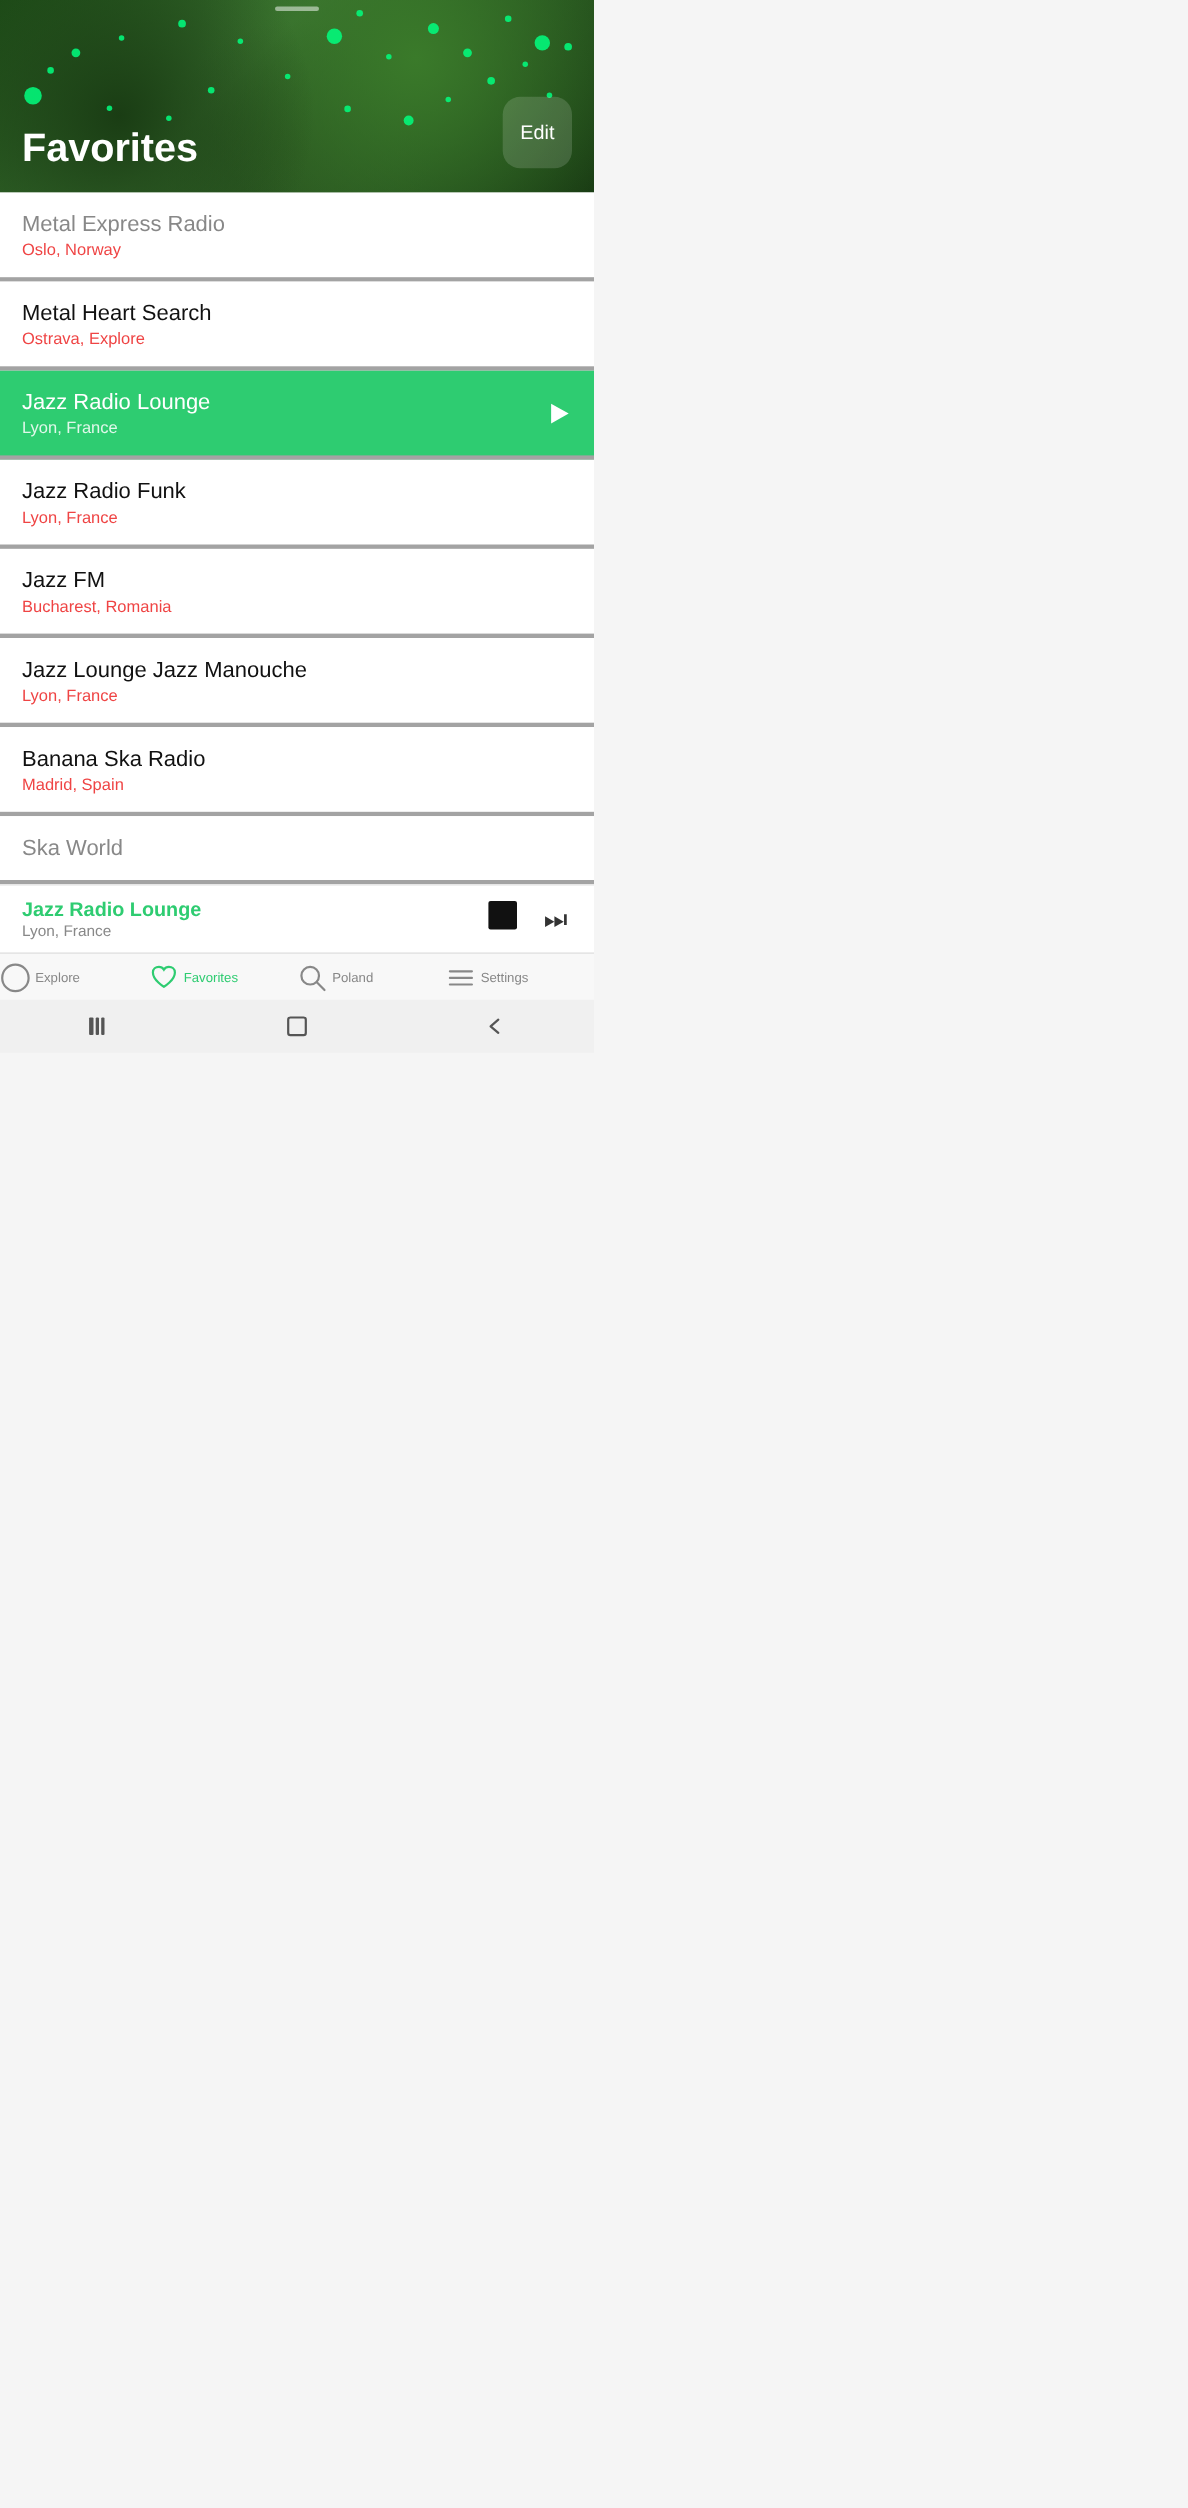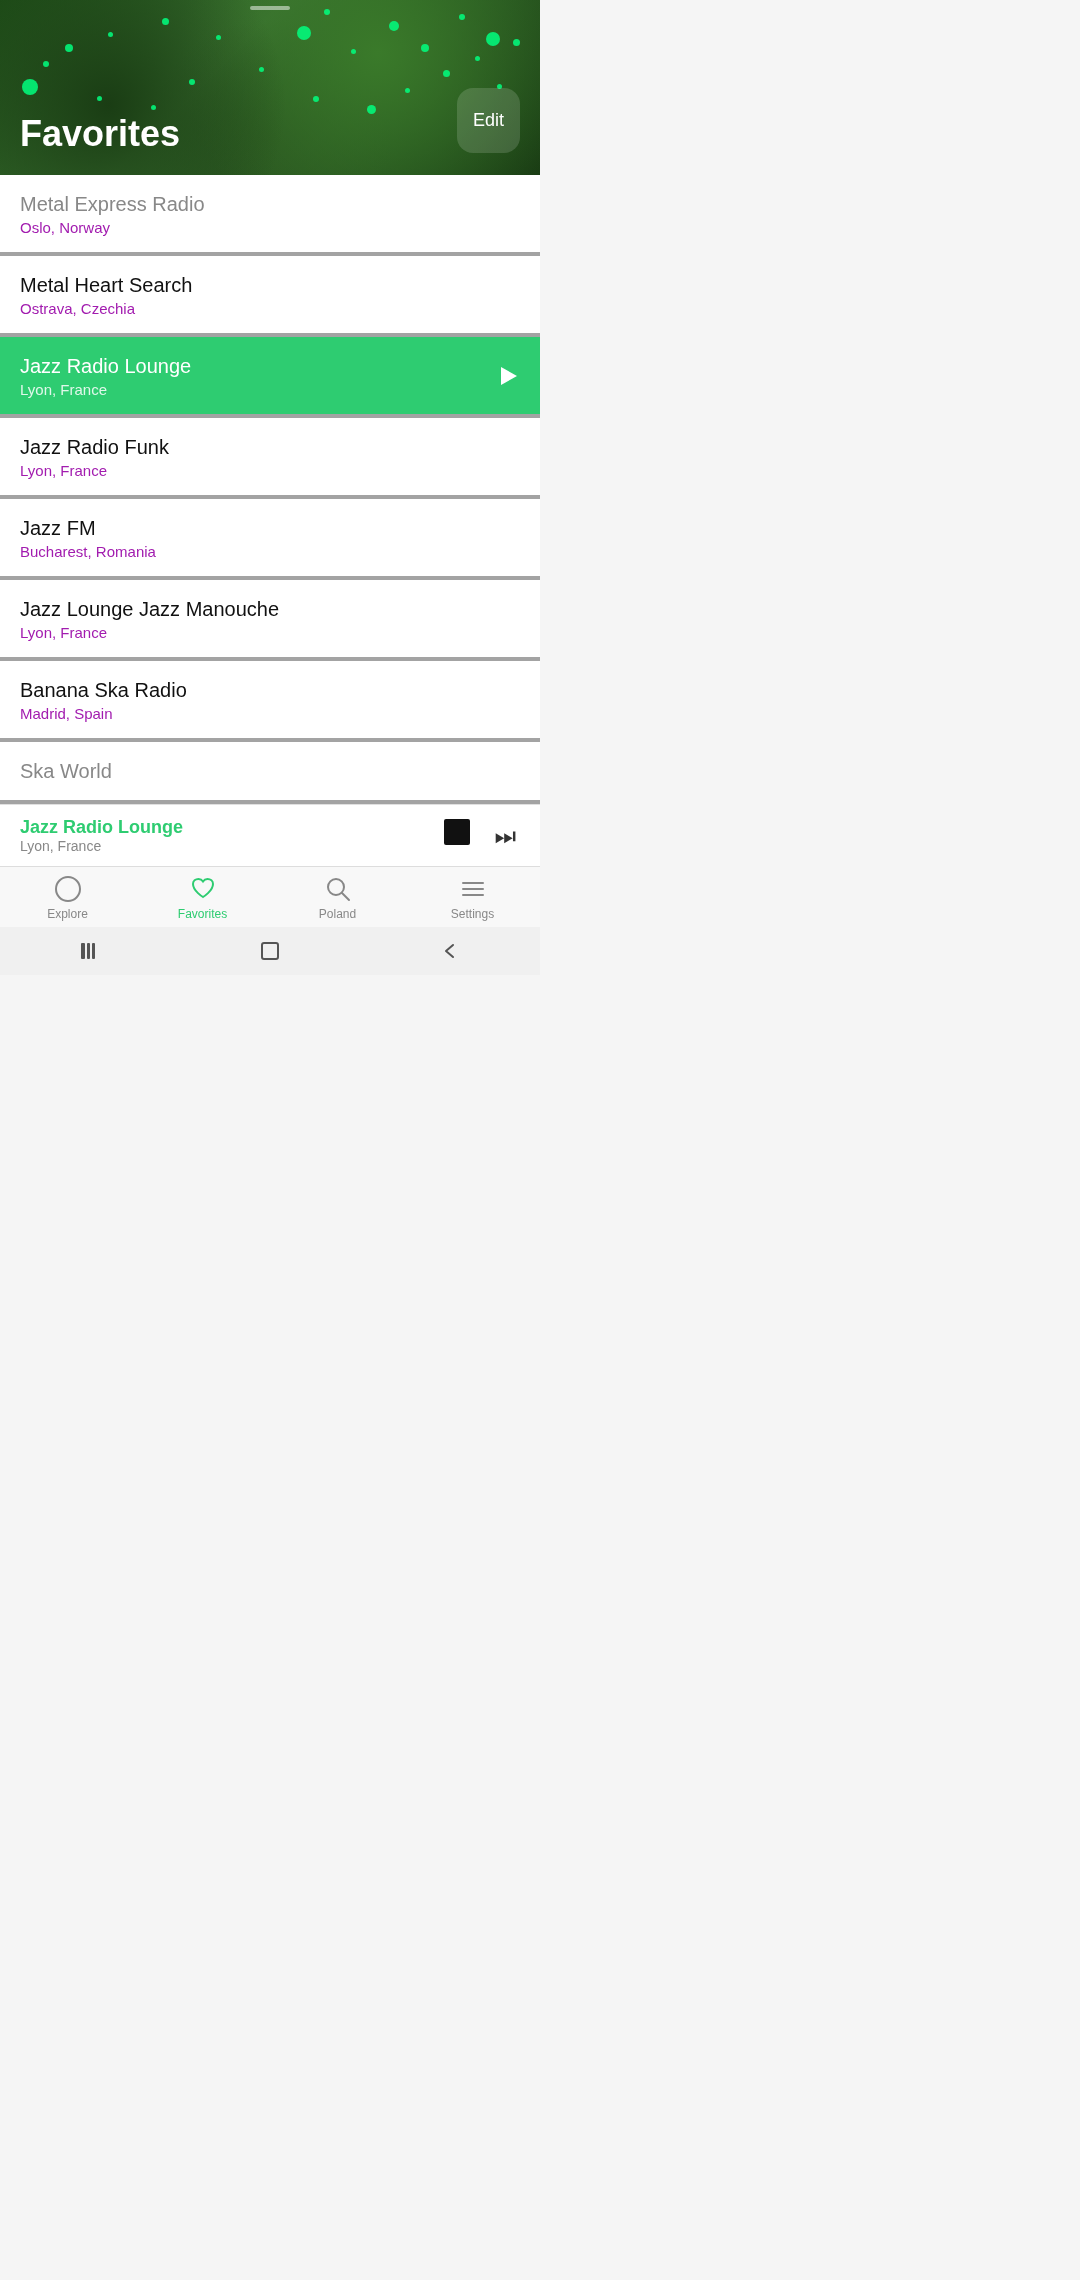--- a/index.html
+++ b/index.html
@@ -108,21 +108,21 @@
       font-weight: 500;
       color: #111;
       line-height: 1.3;
     }
     .station-name.partial {
       color: #888;
     }
 
     .station-location {
       font-size: 15px;
-      color: #a21caf;
+      color: #ef4444;
       margin-top: 2px;
     }
 
     .play-icon {
       color: #fff;
       font-size: 22px;
     }
 
     
     .now-playing {
@@ -173,21 +173,21 @@
     
     .bottom-nav {
       background: #f8f8f8;
       border-top: 1px solid #ddd;
       display: flex;
       justify-content: space-around;
       padding: 8px 0 6px;
     }
     .nav-item {
       display: flex;
-      flex-direction: column;
+      flex-direction: row;
       align-items: center;
       gap: 4px;
       cursor: pointer;
       flex: 1;
     }
     .nav-icon {
       width: 28px;
       height: 28px;
       display: flex;
       align-items: center;
@@ -270,21 +270,21 @@
         <div>
           <div class="station-name partial">Metal Express Radio</div>
           <div class="station-location">Oslo, Norway</div>
         </div>
       </div>
     </div>
     <div class="station-item">
       <div class="station-item-inner">
         <div>
           <div class="station-name">Metal Heart Search</div>
-          <div class="station-location">Ostrava, Czechia</div>
+          <div class="station-location">Ostrava, Explore</div>
         </div>
       </div>
     </div>
     <div class="station-item active">
       <div class="station-item-inner">
         <div>
           <div class="station-name">Jazz Radio Lounge</div>
           <div class="station-location">Lyon, France</div>
         </div>
         <span class="play-icon">

